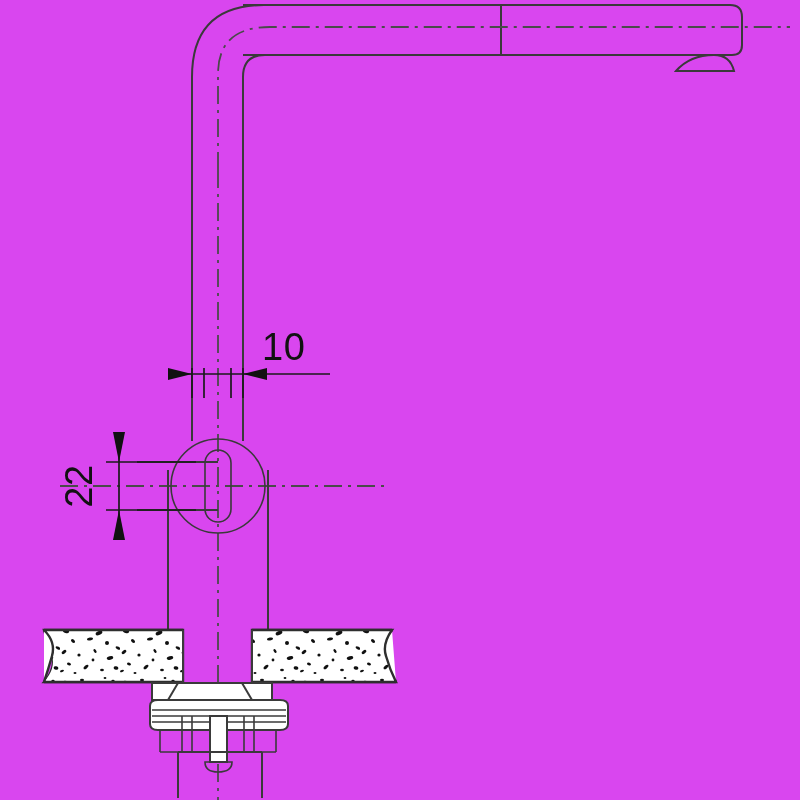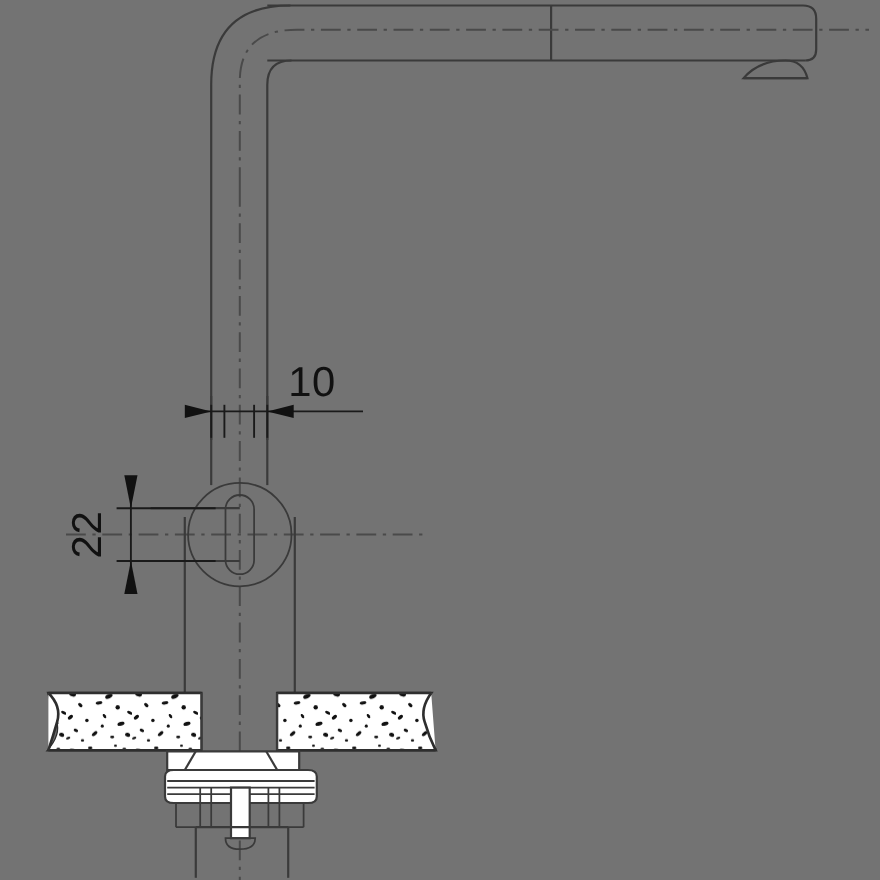--- a/index.html
+++ b/index.html
@@ -10,21 +10,21 @@
   body {
     width: 800px;
     height: 800px;
     font-family: "Liberation Sans", sans-serif;
     overflow: hidden;
   }
   #drawing-root {
     position: relative;
     width: 800px;
     height: 800px;
-    background: #737373;
+    background: #d946ef;
   }
   svg#technical-drawing {
     display: block;
     width: 800px;
     height: 800px;
   }
   .outline {
     fill: none;
     stroke: #3a3a3a;
     stroke-width: 2;

